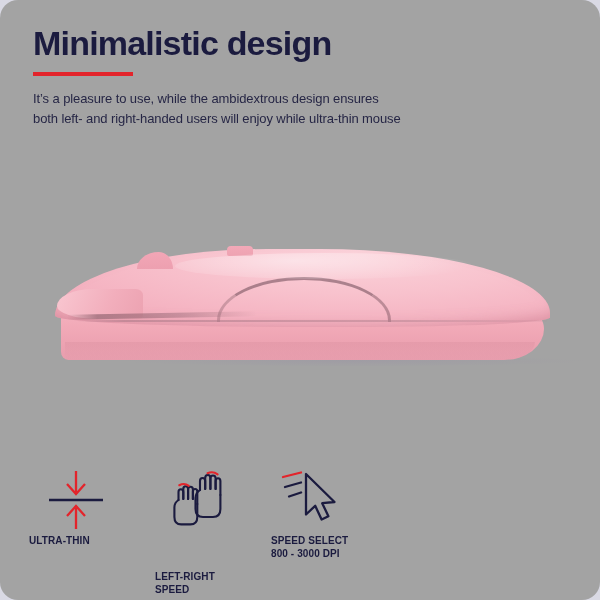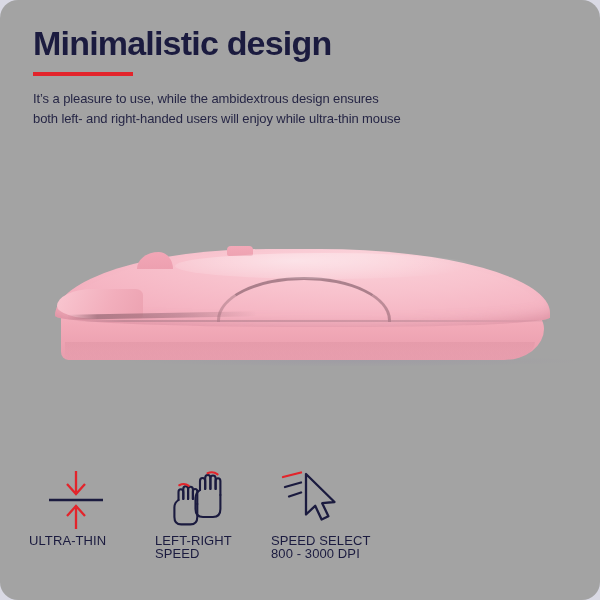--- a/index.html
+++ b/index.html
@@ -208,32 +208,32 @@
     height: 68px;
     display: flex;
     align-items: center;
     justify-content: flex-start;
     padding-left: 6px;
   }
   .feature:nth-child(1) .icon-wrap { padding-left: 14px; }
   .feature:nth-child(2) .icon-wrap { padding-left: 6px; }
   .feature:nth-child(3) .icon-wrap { padding-left: 2px; }
   .feature .caption {
-    font-size: 13px;
-    font-weight: 400;
+    font-size: 10px;
+    font-weight: 700;
     line-height: 13.4px;
     color: #1b1b3f;
     letter-spacing: 0.1px;
   }
   .feature .caption .cl {
     display: block;
     white-space: nowrap;
   }
   .feature:nth-child(1) .caption { padding-left: 2px; }
-  .feature:nth-child(2) .caption { padding-left: 4px; }
+  .feature:nth-child(2) .caption { padding-left: 4px; margin-top: 36px; }
   .feature:nth-child(3) .caption { padding-left: 0px; }
 </style>
 </head>
 <body>
 
 <div class="page">
 
   <div class="header">
     <h1 class="headline">Minimalistic design</h1>
     <div class="accent-rule"></div>

